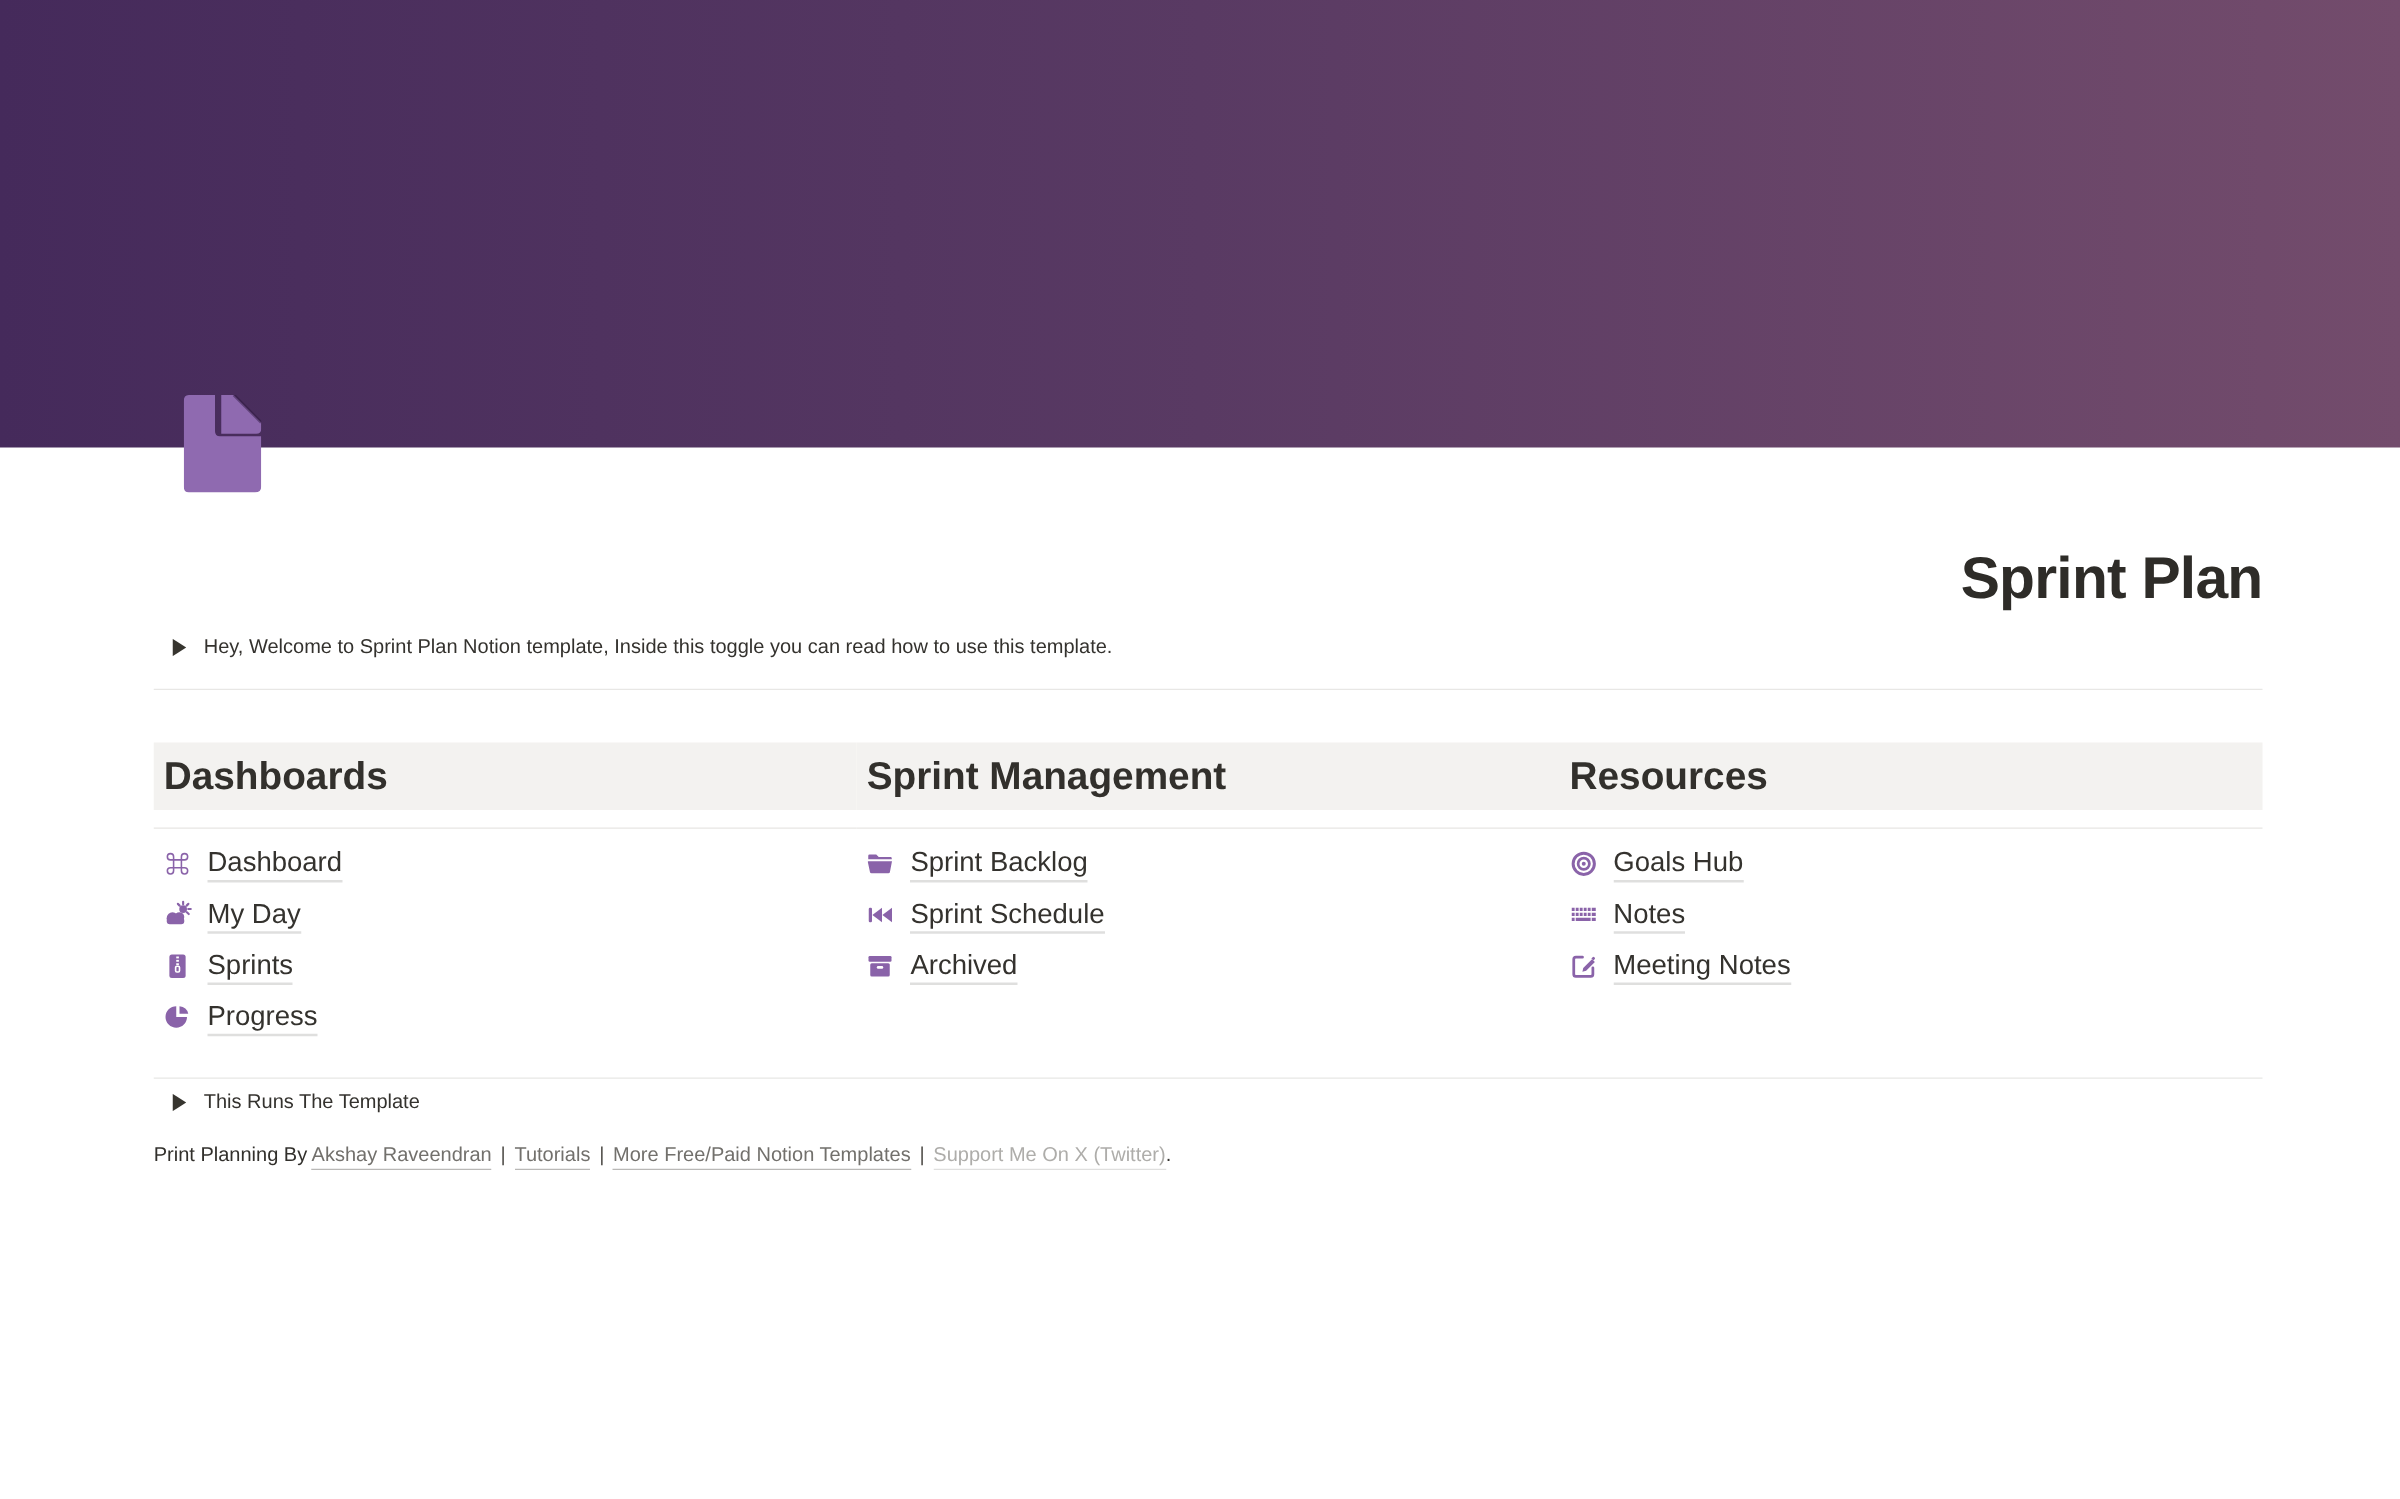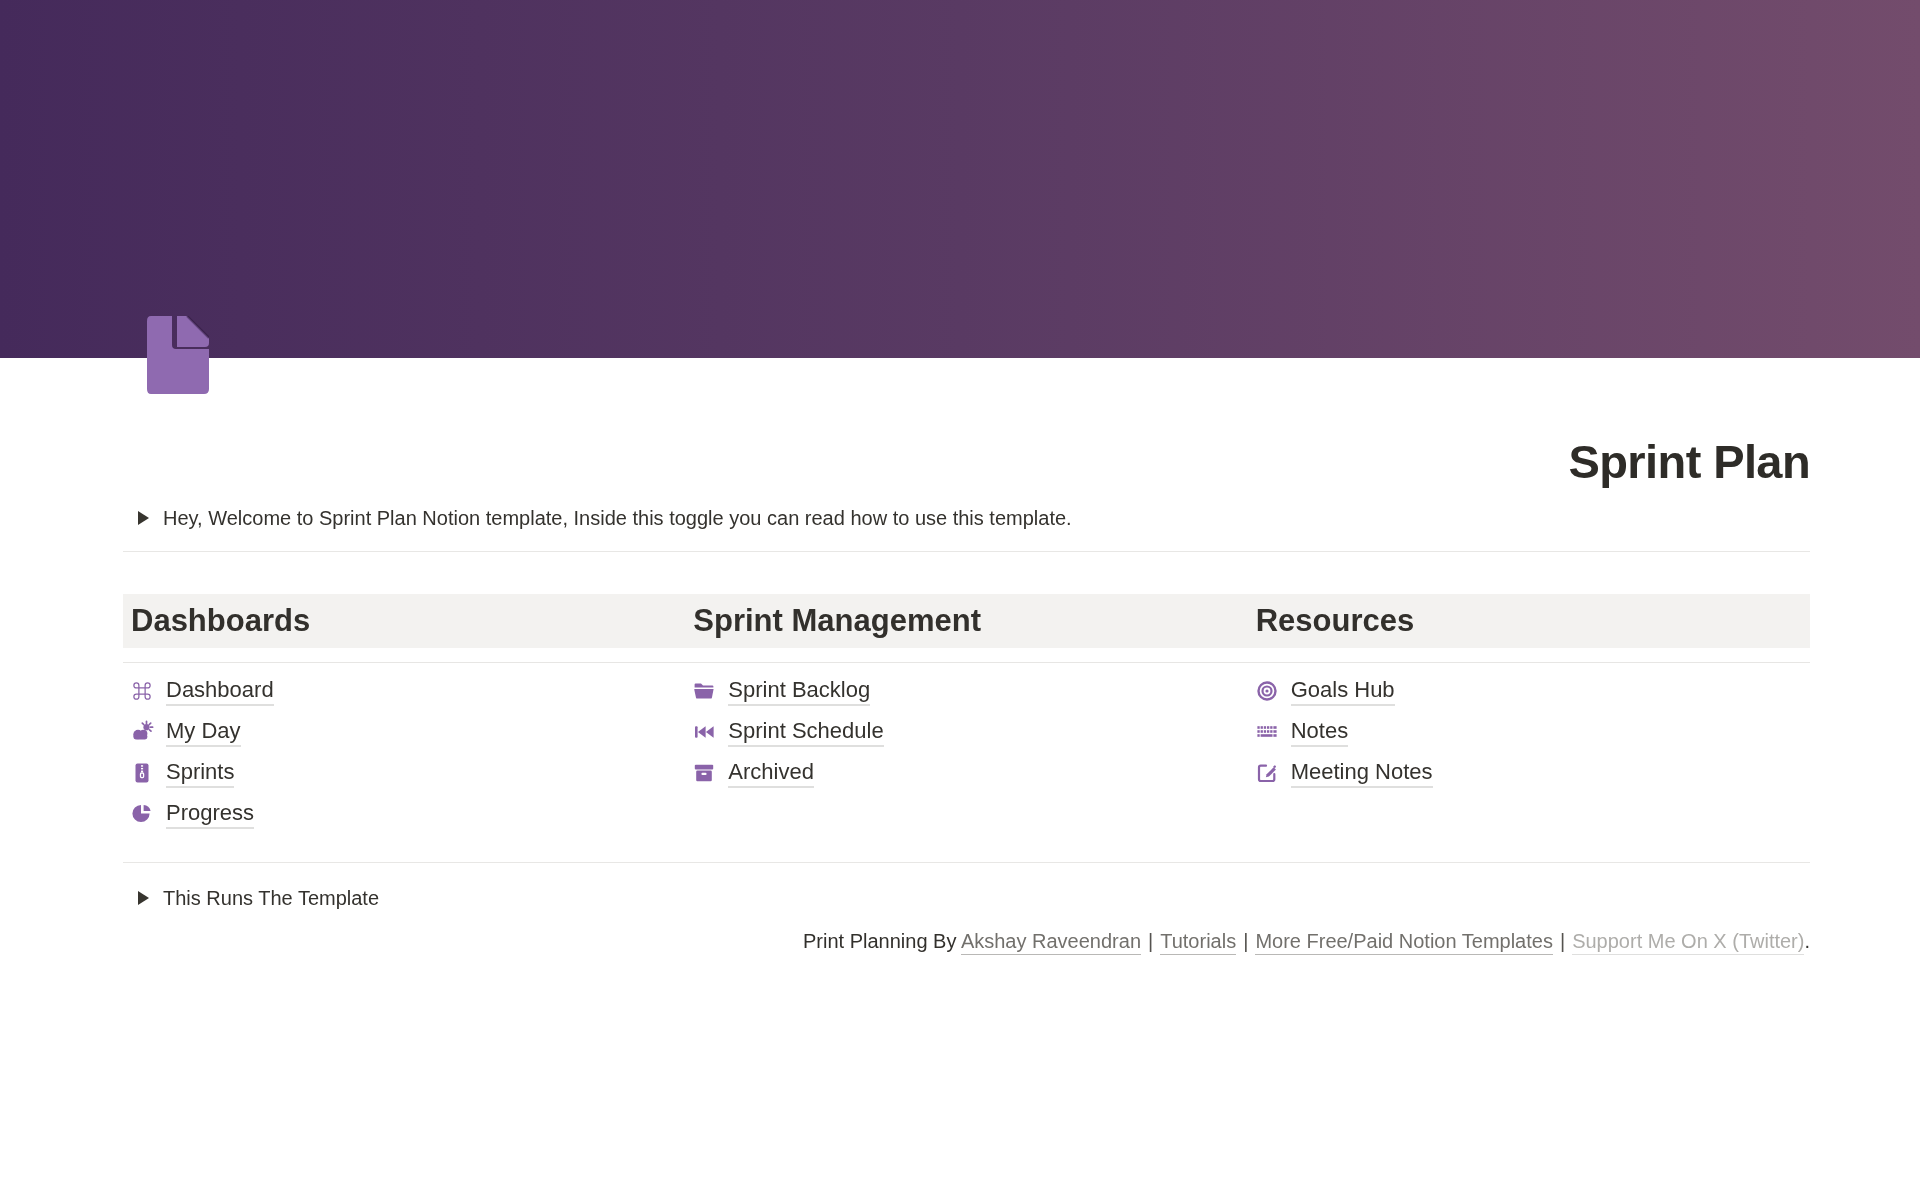--- a/index.html
+++ b/index.html
@@ -19,21 +19,21 @@
   .content { position: absolute; left: 123px; top: 358px; width: 1687px; }
 
   .page-title {
     margin-top: 76px;
     font-size: 47px; line-height: 56px; font-weight: 700;
     letter-spacing: -0.6px; color: #2e2c28; text-align: right;
   }
 
   .toggle-row {
     display: flex; align-items: center; height: 28px; margin-top: 14px;
-    font-size: 20px; color: #34322e; cursor: pointer;
+    font-size: 16px; color: #34322e; cursor: pointer;
   }
   .toggle-row + .toggle-row { margin-top: 19px; }
   .toggle-arrow { width: 24px; height: 24px; margin-left: 8px; margin-right: 8px;
     display: flex; align-items: center; justify-content: center; flex: 0 0 auto; }
 
   .divider { border: none; border-top: 1px solid #e8e7e5; height: 0; width: 100%; }
   .divider-1 { margin-top: 19px; }
   .divider-2 { margin-top: 22px; }
 
   
@@ -47,21 +47,21 @@
 
   .link-item { display: flex; align-items: center; height: 30px; margin-bottom: 11px; cursor: pointer; }
   .link-item .item-icon { width: 24px; height: 24px; margin-left: 7px; margin-right: 12px;
     display: flex; align-items: center; justify-content: center; flex: 0 0 auto; }
   .link-label {
     font-size: 22px; color: #34322e;
     border-bottom: 2px solid rgba(55,53,47,0.16); padding-bottom: 1px;
   }
 
   
-  .footer { margin-top: 14px; font-size: 20px; line-height: 30px; color: #32302c; text-align: right; }
+  .footer { margin-top: 14px; font-size: 16px; line-height: 30px; color: #32302c; }
   .footer-link { color: #72706c; border-bottom: 1px solid rgba(55,53,47,0.35); padding-bottom: 2px; cursor: pointer; }
   .footer-link.muted { color: #aeadaa; border-bottom-color: rgba(55,53,47,0.16); }
   .footer-sep { color: #55534f; margin: 0 7px; }
 
   .icon-purple { fill: #8a63a9; }
   svg { display: block; }
 </style>
 </head>
 <body>
 
@@ -237,21 +237,21 @@
             <path d="M19.5 5.4 L20.5 4.4 Q21.2 3.7 21.9 4.4 L22.1 4.6 Q22.8 5.3 22.1 6 L21.1 7 Z" fill="#8a63a9" transform="translate(-1.4,0.3)"></path>
           </svg>
         </span>
         <span class="link-label">Meeting Notes</span>
       </div>
     </div>
   </div>
 
   <hr class="divider divider-2">
 
-  <div class="toggle-row" style="margin-top:21px;">
+  <div class="toggle-row" style="margin-top:5px;">
     <span class="toggle-arrow">
       <svg width="11" height="14" viewBox="0 0 11 14">
           <polygon points="0,0 11,7 0,14" fill="#37352f"></polygon>
         </svg>
     </span>
     <span>This Runs The Template</span>
   </div>
 
   <div class="footer">
     <span>Print Planning By </span><span class="footer-link">Akshay Raveendran</span><span class="footer-sep">|</span><span class="footer-link">Tutorials</span><span class="footer-sep">|</span><span class="footer-link">More Free/Paid Notion Templates</span><span class="footer-sep">|</span><span class="footer-link muted">Support Me On X (Twitter)</span><span>.</span>

